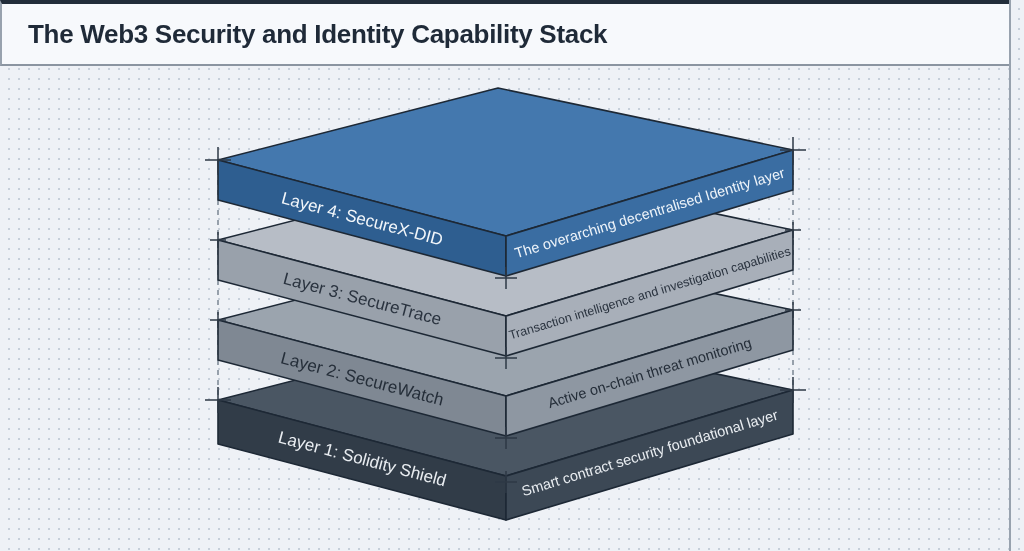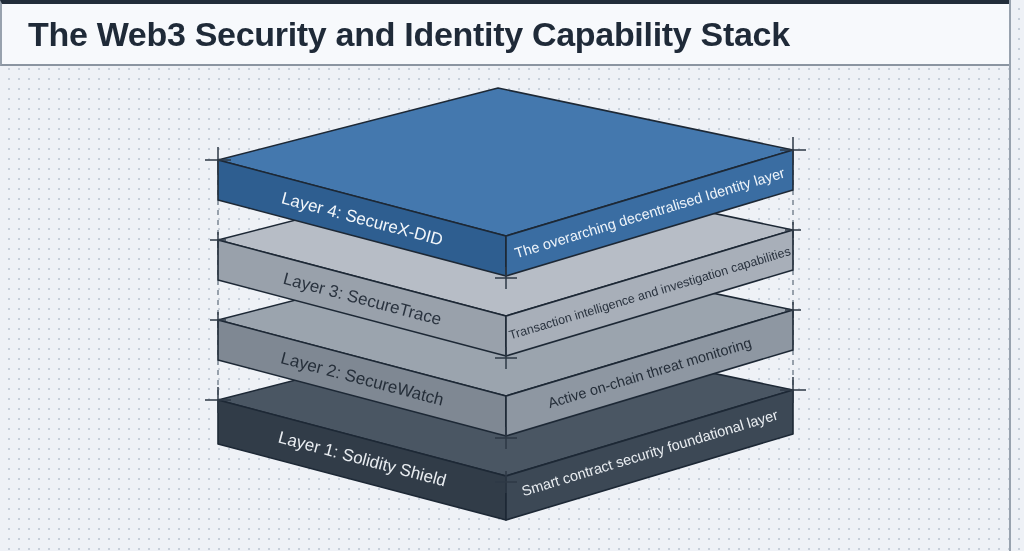--- a/index.html
+++ b/index.html
@@ -19,21 +19,21 @@
     box-sizing: border-box;
     background: #f7f9fc;
     border-top: 4px solid #222d3a;
     border-left: 2px solid #98a2ae;
     border-bottom: 2px solid #8b95a1;
     display: flex; align-items: center;
     padding-left: 26px;
   }
   .header h1 {
     margin: 0;
-    font-size: 34px;
+    font-size: 26px;
     font-weight: 600;
     letter-spacing: -0.3px;
     color: #1f2a38;
   }
   .right-border {
     position: absolute; top: 0; left: 1009px;
     width: 2px; height: 551px;
     background: #98a2ae;
   }
   .canvas {

